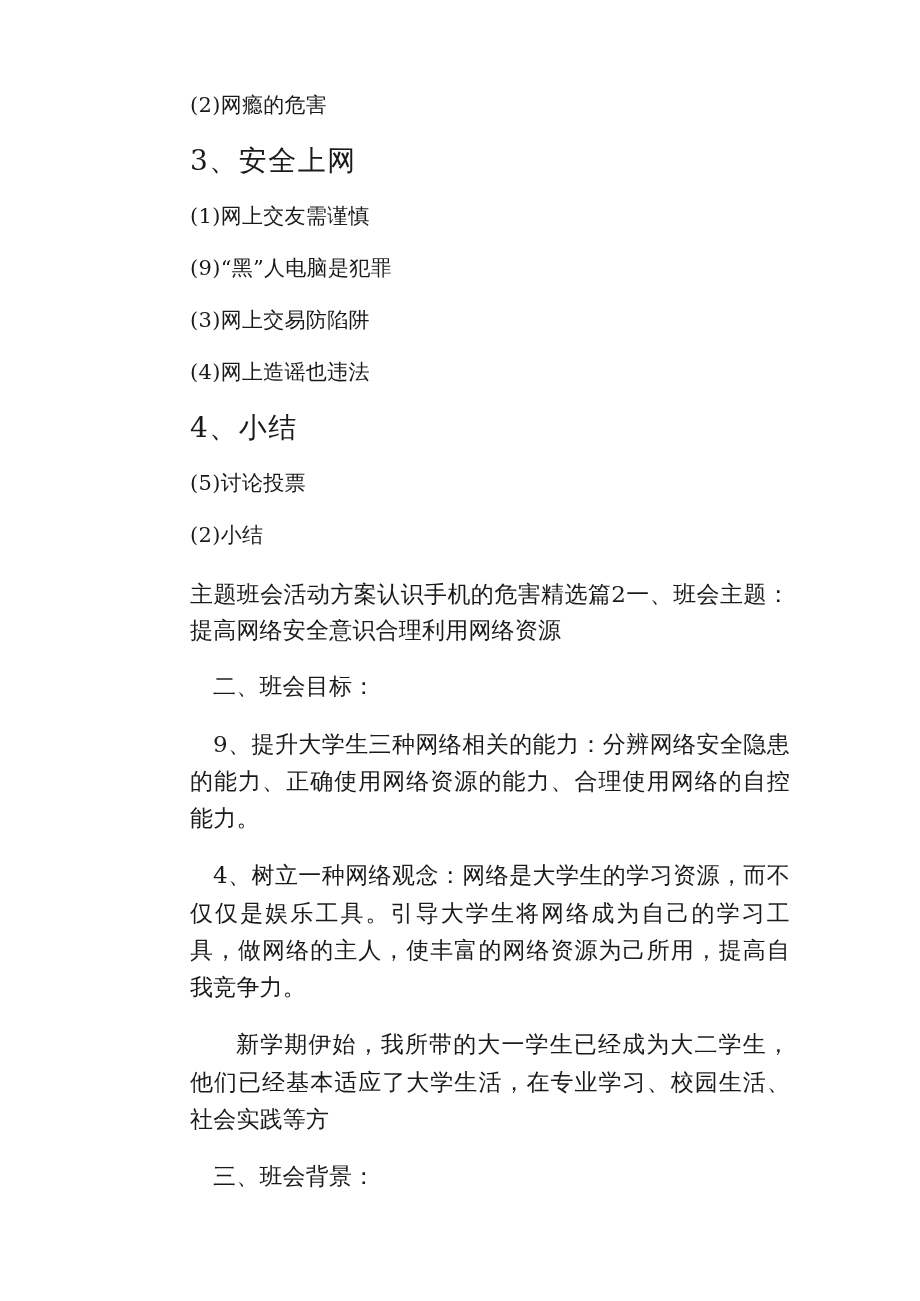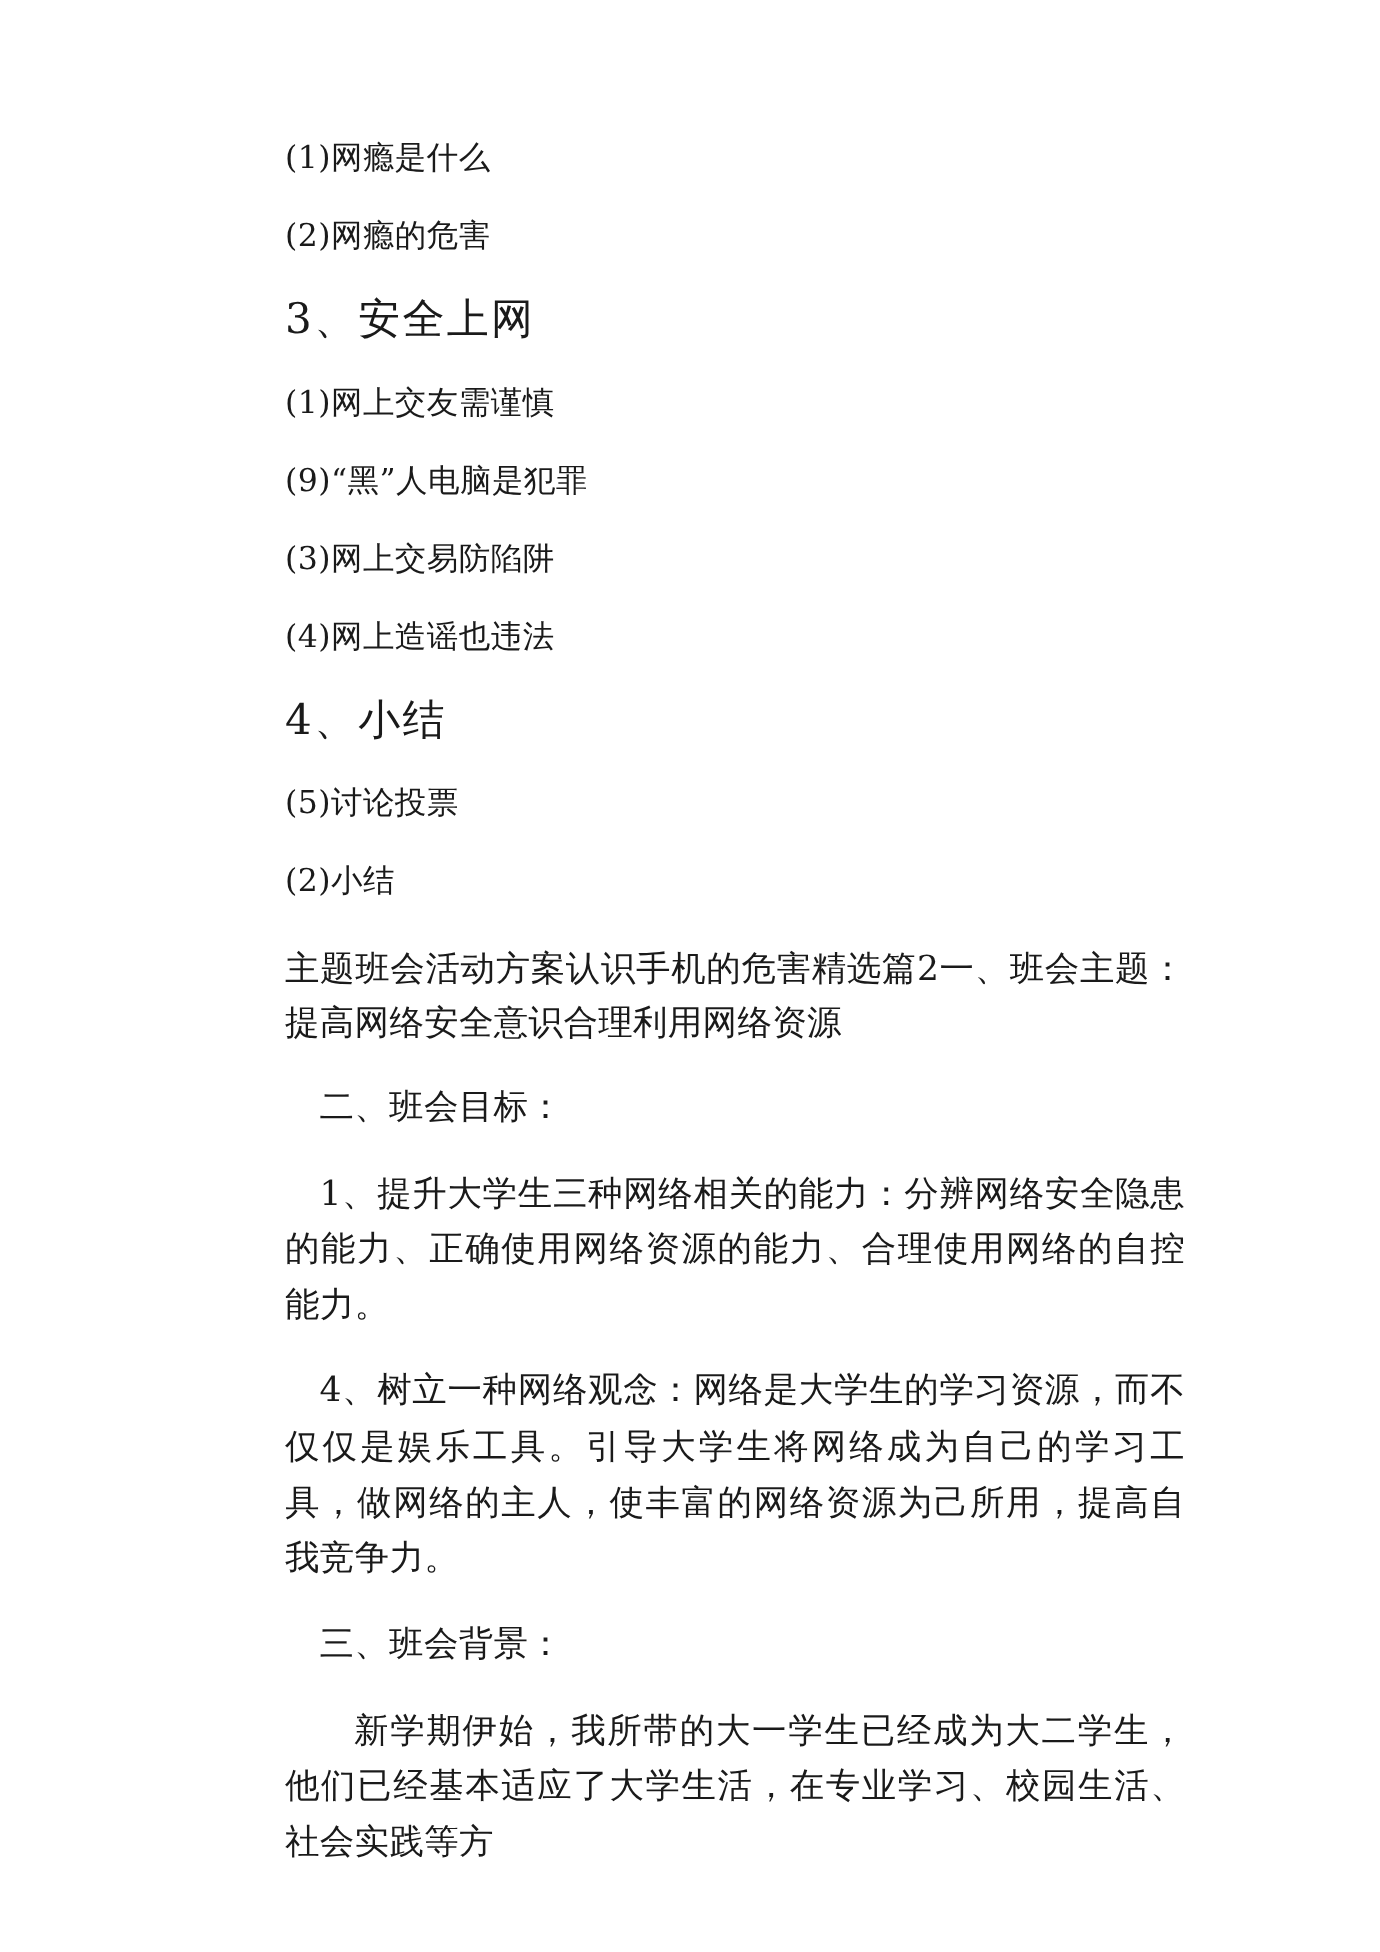--- a/index.html
+++ b/index.html
@@ -58,34 +58,33 @@
   .tight {
     line-height: 1.55;
   }
 </style>
 </head>
 <body>
 
 <div class="page">
   <div class="doc-body">
 
-    <p class="list-line">(1)网瘾是什么</p>
     <p class="list-line">(2)网瘾的危害</p>
 
     <p class="heading-line gap-before">3、安全上网</p>
     <p class="list-line">(1)网上交友需谨慎</p>
     <p class="list-line">(9)“黑”人电脑是犯罪</p>
     <p class="list-line">(3)网上交易防陷阱</p>
     <p class="list-line">(4)网上造谣也违法</p>
 
     <p class="heading-line gap-before">4、小结</p>
     <p class="list-line">(5)讨论投票</p>
     <p class="list-line">(2)小结</p>
 
     <p class="para tight gap-before">主题班会活动方案认识手机的危害精选篇2一、班会主题：提高网络安全意识合理利用网络资源</p>
     <p class="para indent-half">二、班会目标：</p>
-    <p class="para indent-half">1、提升大学生三种网络相关的能力：分辨网络安全隐患的能力、正确使用网络资源的能力、合理使用网络的自控能力。</p>
+    <p class="para indent-half">9、提升大学生三种网络相关的能力：分辨网络安全隐患的能力、正确使用网络资源的能力、合理使用网络的自控能力。</p>
     <p class="para indent-half">4、树立一种网络观念：网络是大学生的学习资源，而不仅仅是娱乐工具。引导大学生将网络成为自己的学习工具，做网络的主人，使丰富的网络资源为己所用，提高自我竞争力。</p>
+    <p class="para indent">新学期伊始，我所带的大一学生已经成为大二学生，他们已经基本适应了大学生活，在专业学习、校园生活、社会实践等方</p>
     <p class="para indent-half">三、班会背景：</p>
-    <p class="para indent">新学期伊始，我所带的大一学生已经成为大二学生，他们已经基本适应了大学生活，在专业学习、校园生活、社会实践等方</p>
 
   </div>
 </div>
 
 </body></html>

